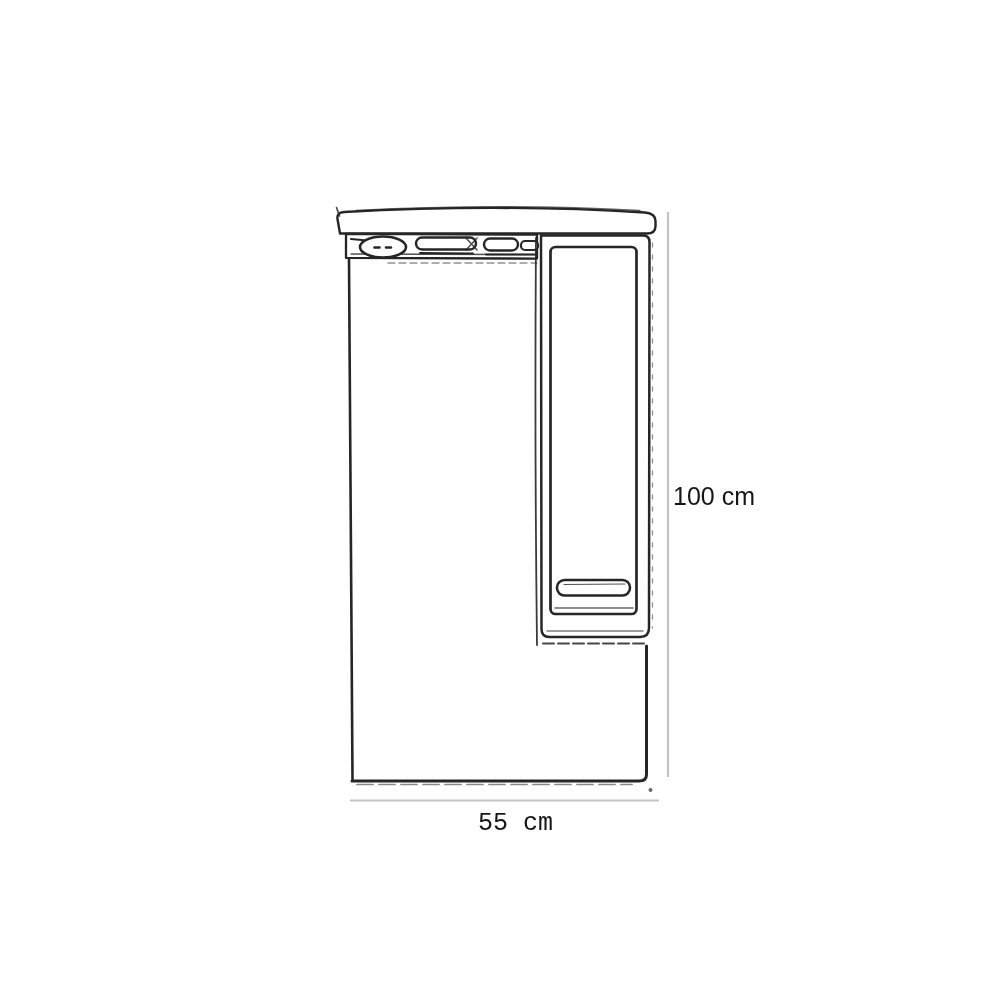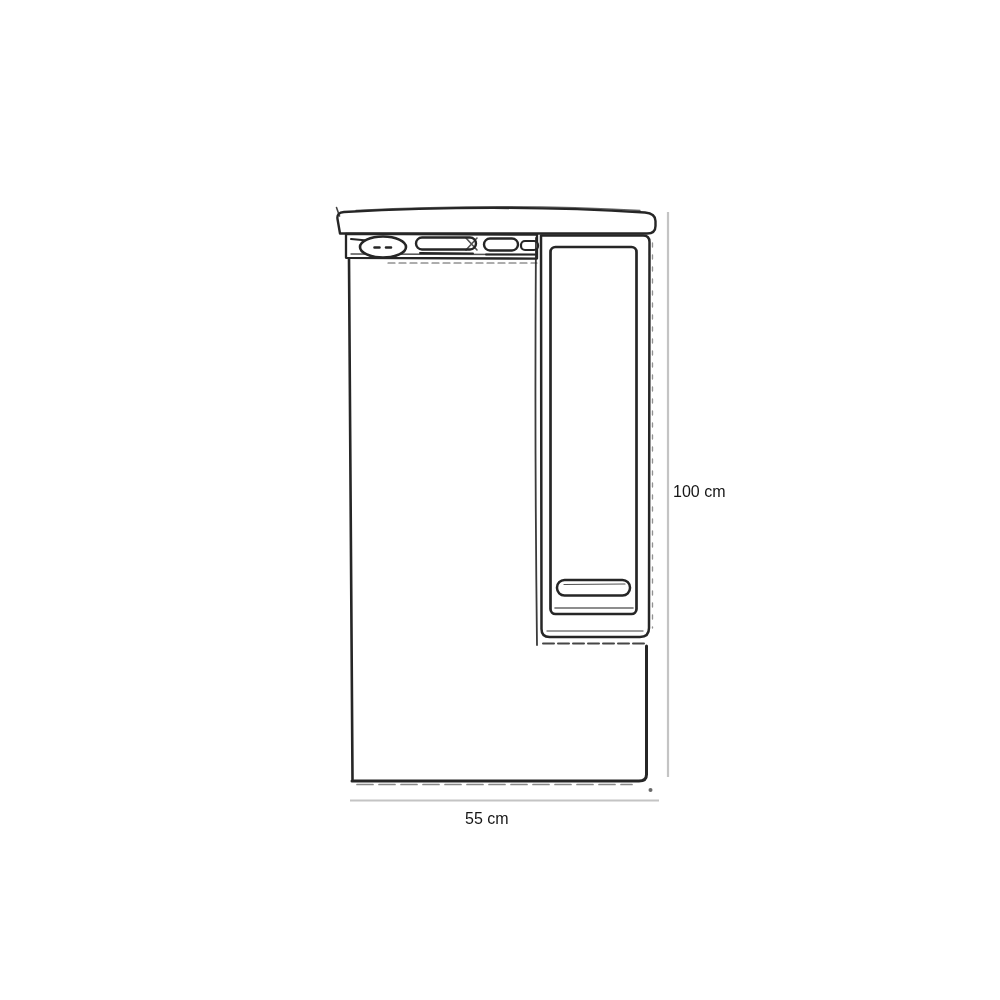--- a/index.html
+++ b/index.html
@@ -36,28 +36,28 @@
     stroke-linejoin: round;
   }
   .dim {
     stroke: var(--dim, #c4c4c4);
     fill: none;
     stroke-linecap: butt;
   }
   .dim-label {
     position: absolute;
     color: var(--label, #161616);
-    font-size: 16px;
+    font-size: 25px;
     line-height: 1.1;
     font-family: "Liberation Sans", sans-serif;
     white-space: nowrap;
     user-select: none;
   }
   .label-height { left: 673px; top: 483px; }
-  .label-width  { left: 465px; top: 810px; }
+  .label-width  { left: 478px; top: 810px; font-family: Liberation Mono, monospace; }
 </style>
 </head>
 <body>
 
 <div class="stage">
 
   <svg class="drawing" viewBox="0 0 1000 1000" aria-hidden="true">
 
     <g>
       <path class="ink-fill" stroke-width="2.4" d="M 340 233.5 L 337.5 219 Q 336.5 212.5 344 212 Q 500 203.5 645 212.5 Q 655.5 213.5 655.5 221 L 655.5 226 Q 655.5 233.5 647 233.5 Z"></path>

